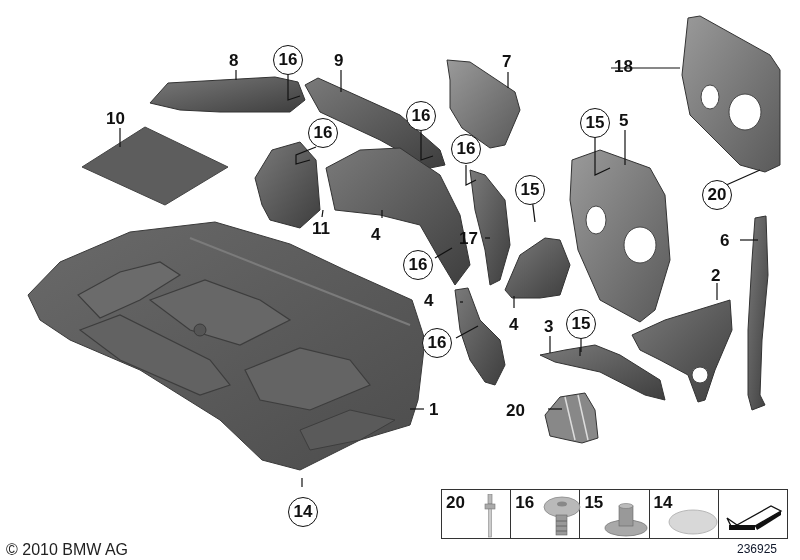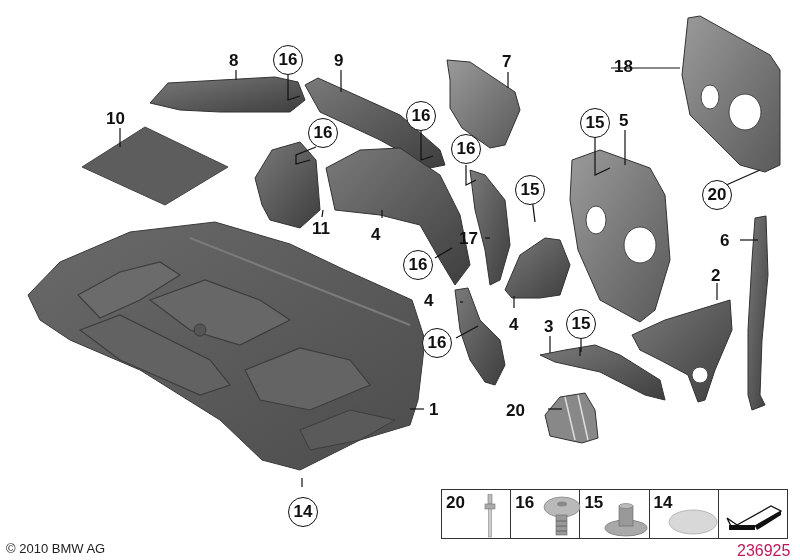--- a/index.html
+++ b/index.html
@@ -12,23 +12,23 @@
              background: #fff; display: flex; align-items: center; justify-content: center;
              font-family: "Liberation Sans", sans-serif; font-weight: bold; font-size: 17px; color: #111;
              box-sizing: border-box; }
   .legend { position: absolute; left: 441px; top: 489px; width: 347px; height: 50px;
             border: 1.3px solid #333; display: flex; box-sizing: border-box; background: #fff; }
   .legend-cell { position: relative; flex: 1; border-right: 1.3px solid #333; height: 100%; }
   .legend-cell:last-child { border-right: none; }
   .legend-num { position: absolute; left: 4px; top: 3px; font-weight: bold; font-size: 17px; color: #111;
                 font-family: "Liberation Sans", sans-serif; }
   .legend-icon { position: absolute; }
-  .copyright { position: absolute; left: 6px; top: 541px; font-size: 13px; color: #222;
+  .copyright { position: absolute; left: 6px; top: 541px; font-size: 16px; color: #222;
                font-family: "Liberation Sans", sans-serif; }
-  .diagram-id { position: absolute; left: 737px; top: 542px; font-size: 16px; color: #be185d;
+  .diagram-id { position: absolute; left: 737px; top: 542px; font-size: 12px; color: #0f172a;
                 font-family: "Liberation Sans", sans-serif; }
 </style>
 </head>
 <body>
 
 <svg id="canvas" viewBox="0 0 800 560" xmlns="http://www.w3.org/2000/svg">
   <defs>
     <linearGradient id="gPlate" x1="0" y1="0" x2="1" y2="1">
       <stop offset="0" stop-color="#6a6a6a"></stop>
       <stop offset="1" stop-color="#4c4c4c"></stop>

